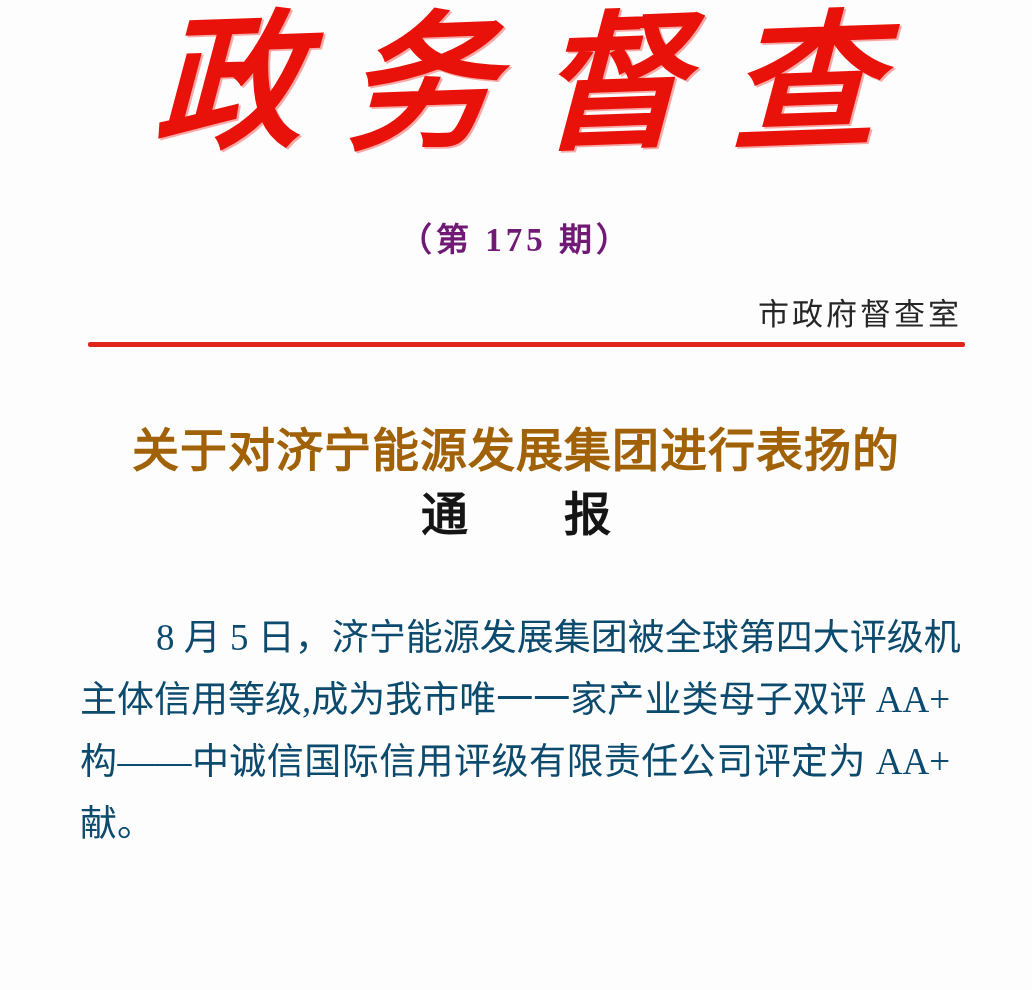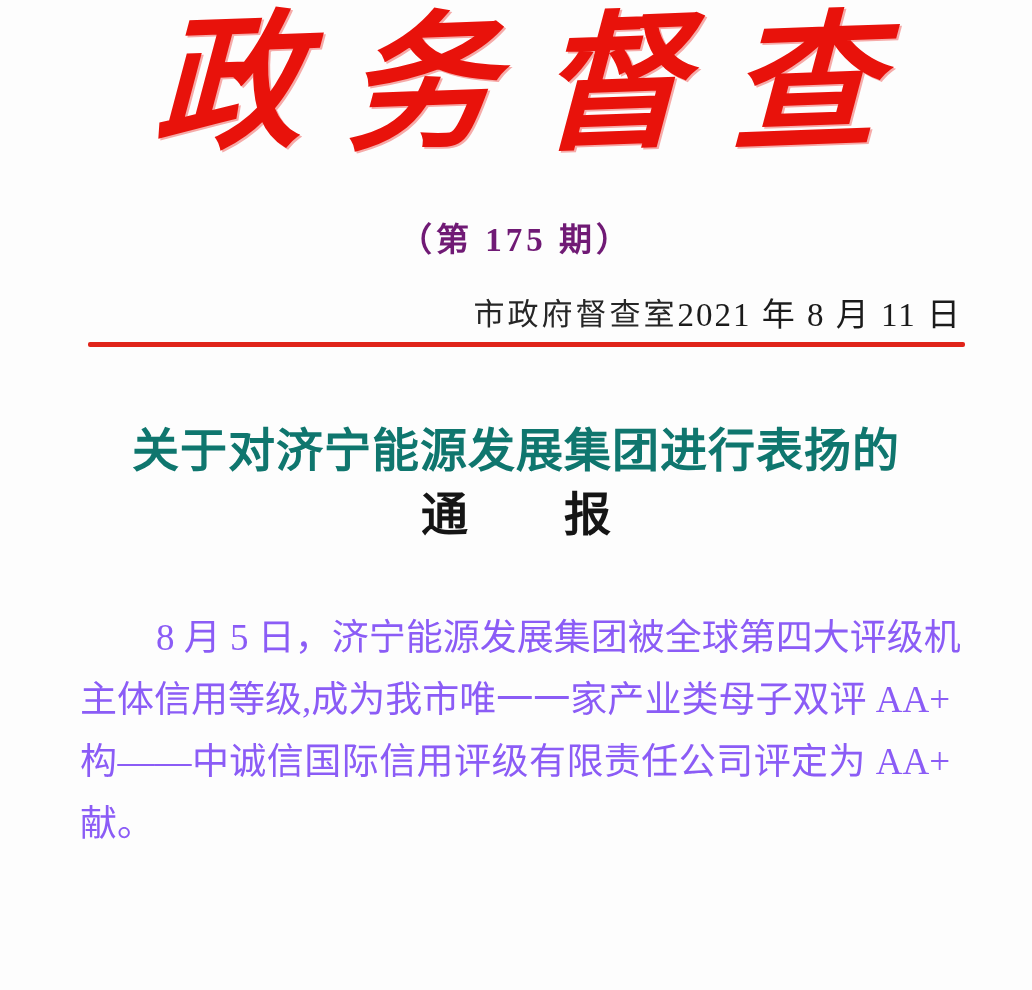--- a/index.html
+++ b/index.html
@@ -57,37 +57,37 @@
     margin: 8px 67px 0 88px;
     border-radius: 2px;
   }
   
   .doc-title {
     margin-top: 72px;
     text-align: center;
     font-weight: bold;
     font-size: 47px;
     line-height: 64px;
-    color: #0f766e;
+    color: #a16207;
     letter-spacing: 1px;
   }
   .title-line2 {
     display: flex;
     justify-content: center;
     gap: 96px;
     font-weight: bold;
     font-size: 47px;
     line-height: 64px;
     color: #151515;
   }
   
   .body-text {
     margin: 60px 82px 0 80px;
     font-size: 37px;
-    color: #8b5cf6;
+    color: #0c4a6e;
   }
   .body-line {
     height: 62px;
     line-height: 62px;
     text-align: justify;
     text-align-last: justify;
     text-justify: inter-character;
     white-space: nowrap;
   }
   .body-line.first { text-indent: 76px; }
@@ -102,21 +102,20 @@
     <span class="m-char">政</span>
     <span class="m-char">务</span>
     <span class="m-char">督</span>
     <span class="m-char">查</span>
   </div>
 
   <div class="issue">（第 175 期）</div>
 
   <div class="info-row">
     <span class="issuer">市政府督查室</span>
-    <span class="issue-date">2021 年 8 月 11 日</span>
   </div>
 
   <div class="red-rule"></div>
 
   <div class="doc-title">关于对济宁能源发展集团进行表扬的</div>
   <div class="title-line2">
     <span>通</span>
     <span>报</span>
   </div>
 

